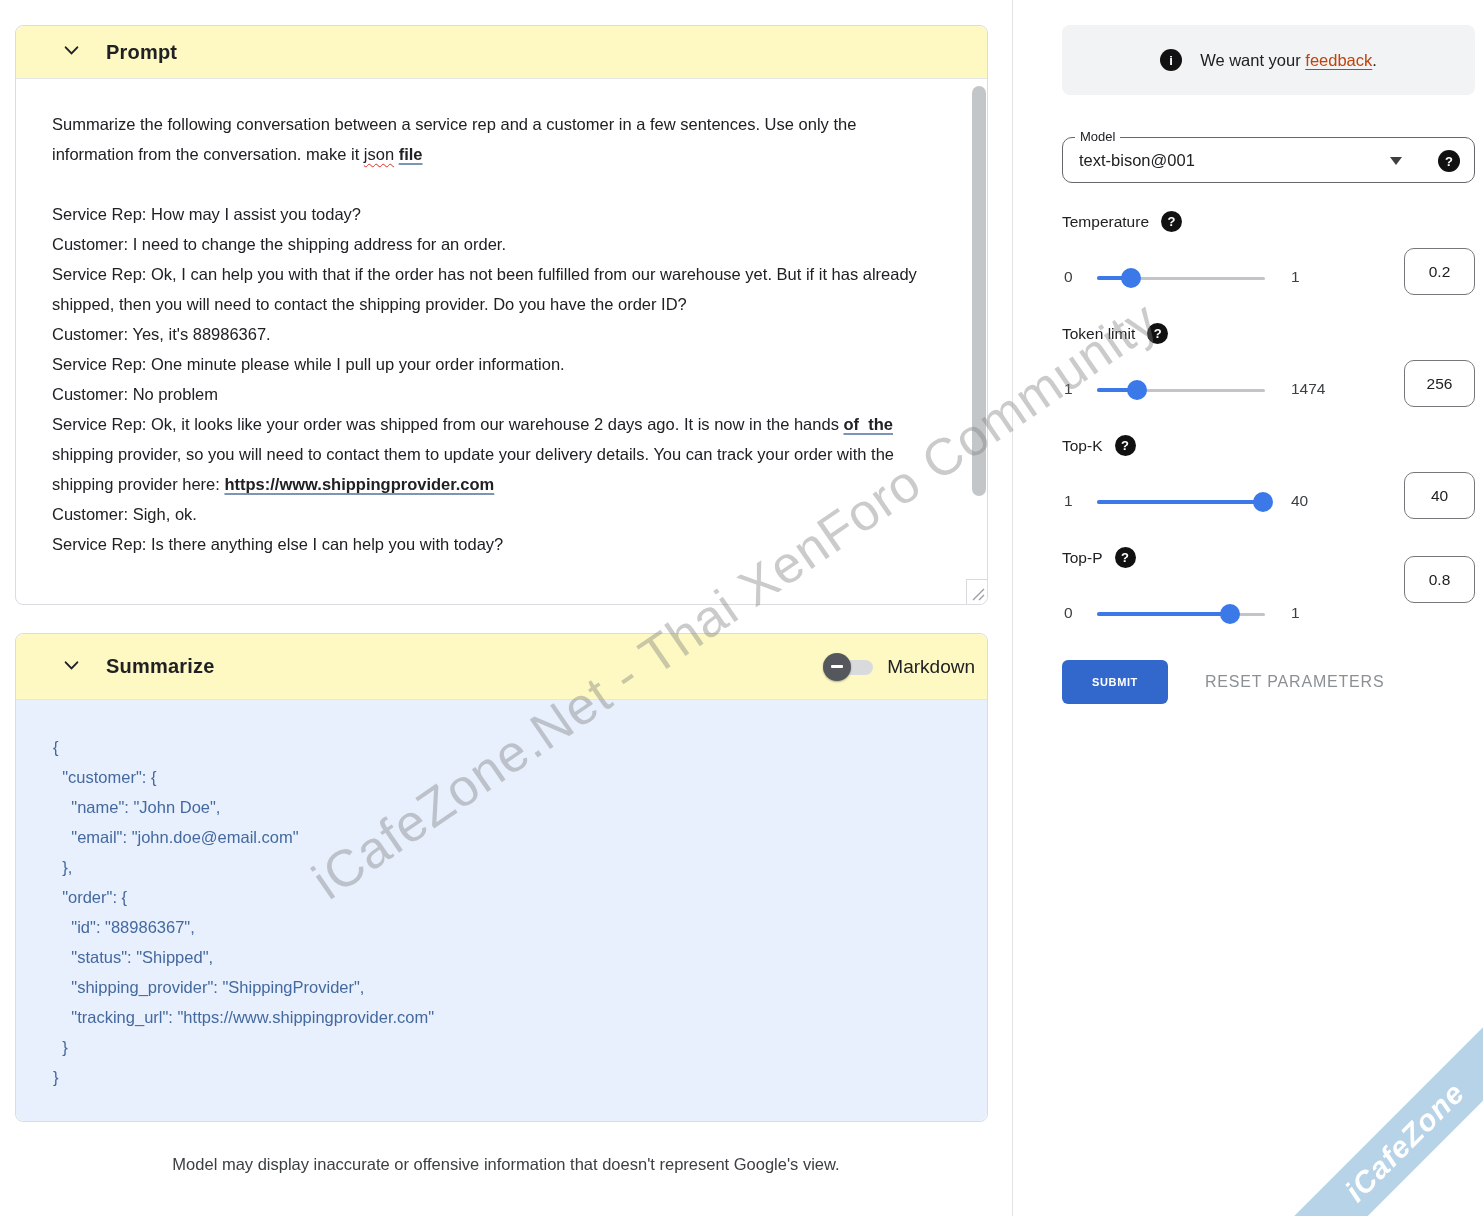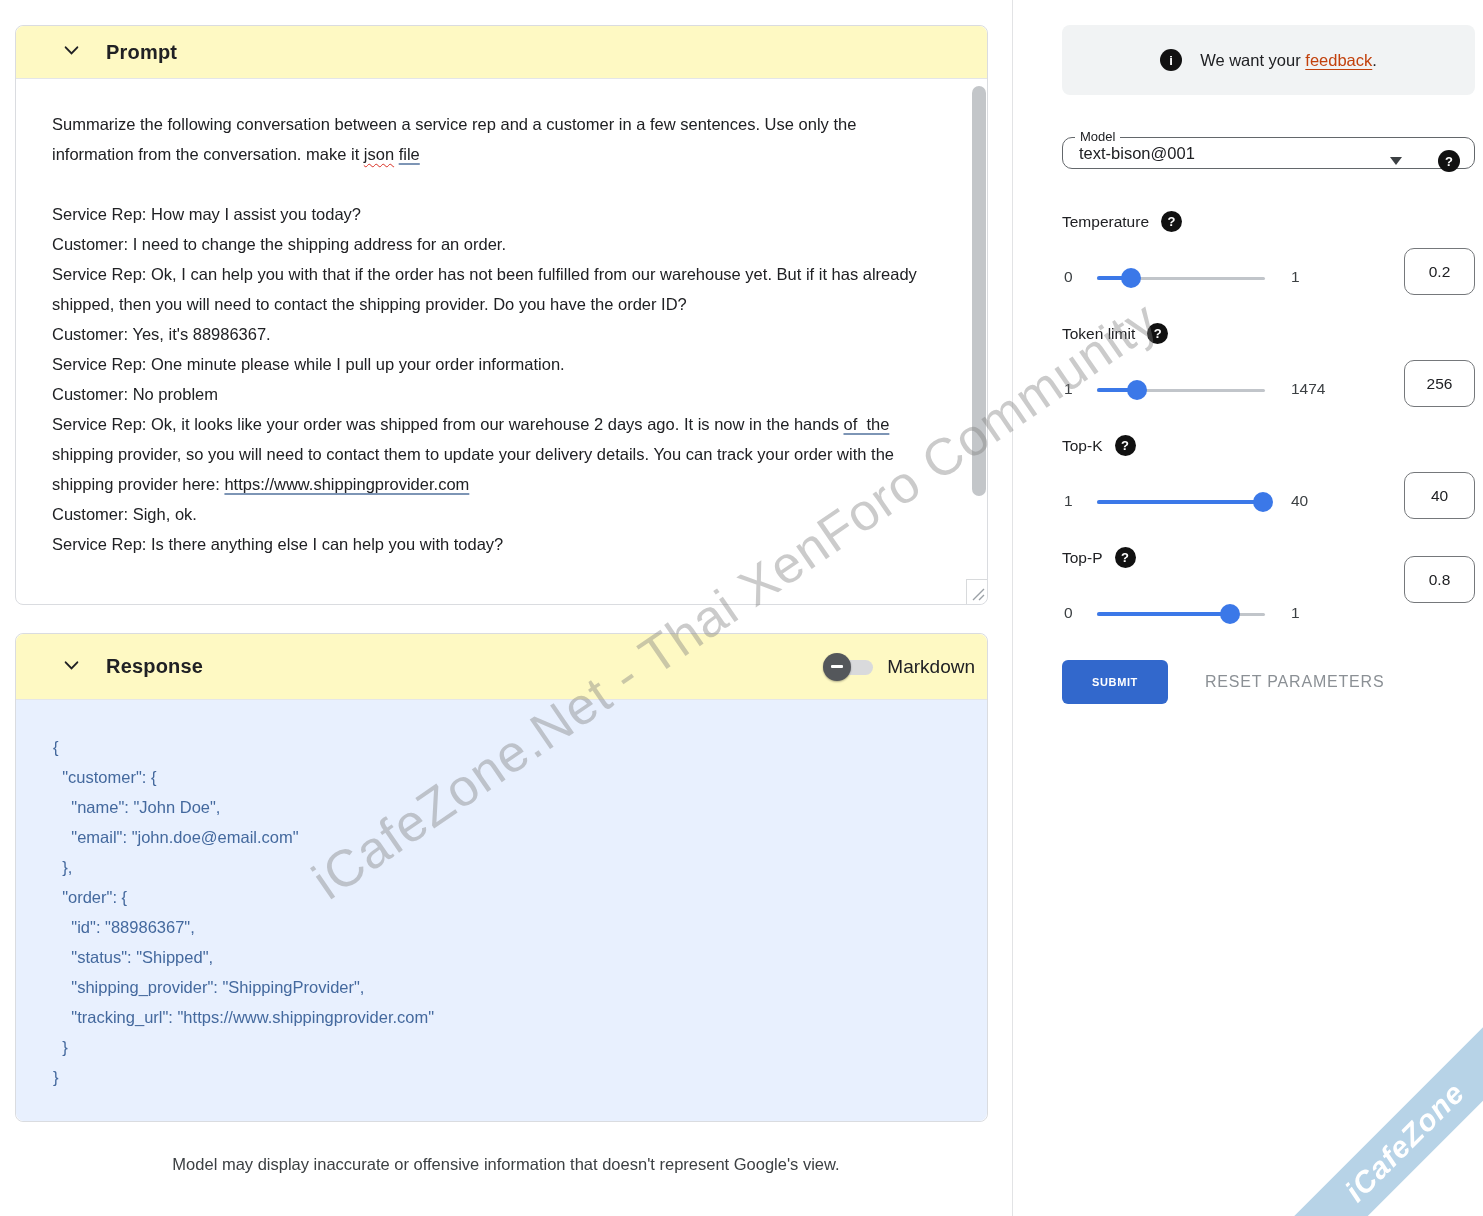--- a/index.html
+++ b/index.html
@@ -22,21 +22,21 @@
               background:none; border:none; cursor:pointer; }
   .card-title { font-size:20px; font-weight:bold; margin-left:22px; letter-spacing:.2px; }
 
   
   .prompt-body { position:relative; height:525px; overflow:hidden; border-radius:0 0 8px 8px; }
   .prompt-text { position:absolute; left:36px; top:30px; right:50px;
                  font-size:16.5px; line-height:30px; color:#202124; }
   .u-wavy { text-decoration:underline; text-decoration-style:wavy; text-decoration-color:#d93025;
             text-decoration-thickness:1px; text-underline-offset:3px; }
   .u-solid { text-decoration:underline; text-decoration-color:#7d95b5;
-             text-decoration-thickness:1.5px; text-underline-offset:3px; white-space:pre; }
+             text-decoration-thickness:1.5px; text-underline-offset:3px; white-space:pre;font-weight:bold; }
   .v-scrollbar { position:absolute; right:1px; top:7px; width:14px; height:410px;
                  background:#c3c6c9; border-radius:7px; }
   .resize-corner { position:absolute; right:0; bottom:0; width:21px; height:25px;
                    background:#fff; border-left:1px solid #d8dadc; border-top:1px solid #d8dadc; }
   .resize-corner svg { position:absolute; right:2px; bottom:3px; }
 
   
   .response-body { position:relative; height:421px; background:#e8f0fe;
                    border-radius:0 0 8px 8px; overflow:hidden; }
   .response-json { position:absolute; left:37px; top:32px;
@@ -59,21 +59,21 @@
 
   .feedback-banner { position:absolute; left:1062px; top:25px; width:413px; height:70px;
                      background:#f1f3f4; border-radius:8px; display:flex; align-items:center;
                      justify-content:center; gap:18px; }
   .circle-icon { width:22px; height:22px; border-radius:50%; background:#111; color:#fff;
                  display:inline-flex; align-items:center; justify-content:center;
                  font-size:13px; font-weight:bold; flex:none; }
   .feedback-text { font-size:16.5px; color:#202124; }
   .feedback-text a { color:#c2410c; text-decoration:underline; text-underline-offset:3px; cursor:pointer; }
 
-  .model-box { position:absolute; left:1062px; top:137px; width:413px; height:32px;
+  .model-box { position:absolute; left:1062px; top:137px; width:413px; height:46px;
                border:1px solid #63676b; border-radius:10px; background:#fff; cursor:pointer; }
   .model-notch { position:absolute; left:12px; top:-9px; background:#fff; padding:0 5px;
                  font-size:13px; color:#202124; }
   .model-value { position:absolute; left:16px; top:0; height:100%; display:flex;
                  align-items:center; font-size:16.5px; color:#202124; }
   .caret-down { position:absolute; right:72px; top:19px; width:0; height:0;
                 border-left:6.5px solid transparent; border-right:6.5px solid transparent;
                 border-top:8px solid #3c4043; }
   .model-box .circle-icon { position:absolute; right:14px; top:12px; cursor:pointer; }
 
@@ -150,21 +150,21 @@
 
 <section class="card" id="response-card">
   <div class="card-header">
     <button class="chev-btn">
       <span>
         <svg width="17" height="17" viewBox="0 0 16 16">
             <path d="M2.5 5 L8 10.7 L13.5 5" stroke="#202124" stroke-width="1.8" fill="none" stroke-linecap="round"></path>
           </svg>
       </span>
     </button>
-    <div class="card-title">Response</div>
+    <div class="card-title">Summarize</div>
     <div class="toggle-wrap">
       <div class="toggle">
         <div class="toggle-track"></div>
         <div class="toggle-thumb">
             <span></span>
           </div>
       </div>
       <div class="toggle-label">Markdown</div>
     </div>
   </div>

